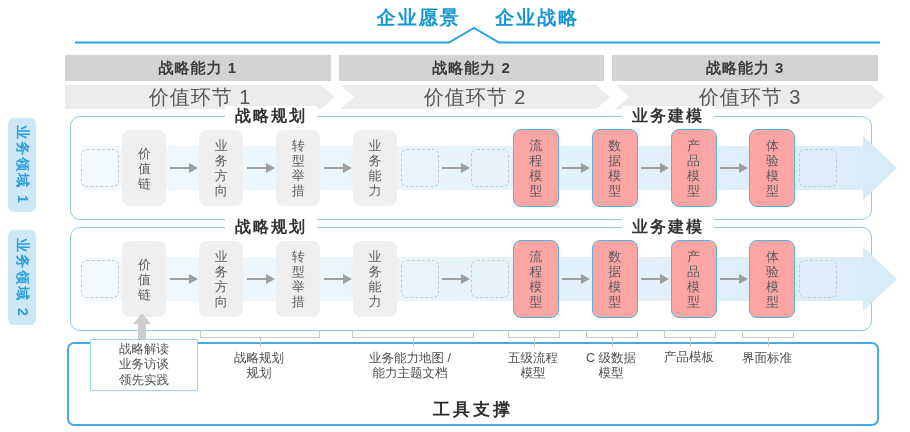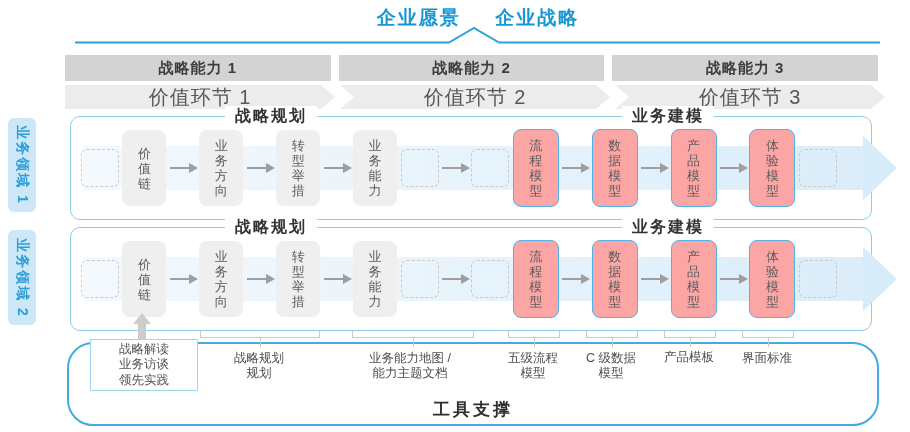--- a/index.html
+++ b/index.html
@@ -45,21 +45,21 @@
   .fbox.outline{background:#fca5a5;border:1.5px solid #54B2E6;}
   .fbox span{display:block;width:1.1em;font-size:13px;line-height:15px;text-align:center;
              word-break:break-all;color:#5C5C5C;}
   .arrow{width:26px;height:2px;background:#9E9E9E;position:relative;flex:none;}
   .arrow::after{content:'';position:absolute;right:-2px;top:-4px;width:0;height:0;
                 border-left:9px solid #9E9E9E;border-top:5px solid transparent;border-bottom:5px solid transparent;}
   .slot{width:36px;height:36px;border:1.5px dashed #C9C9C9;border-radius:6px;flex:none;}
 
   
   .tool{position:absolute;left:67px;top:342px;width:808px;height:80px;
-        border:2px solid #45AADD;border-radius:26px;}
+        border:2px solid #45AADD;border-radius:7px;}
   .tool-label{position:absolute;left:0;right:0;bottom:3px;text-align:center;
               font-size:17px;font-weight:bold;color:#2F2F2F;letter-spacing:3px;}
 
   
   .inputs-box{position:absolute;left:90px;top:339px;width:106px;height:50px;background:#fff;
               border:1px solid #9ED6F0;border-radius:0;display:flex;align-items:center;justify-content:center;
               white-space:pre-line;font-size:12.5px;line-height:15.5px;color:#555;}
   .up-arrow{position:absolute;left:133px;top:313px;width:18px;height:26px;}
   .up-arrow .head{display:block;width:0;height:0;margin:0 auto;
                   border-left:9px solid transparent;border-right:9px solid transparent;

